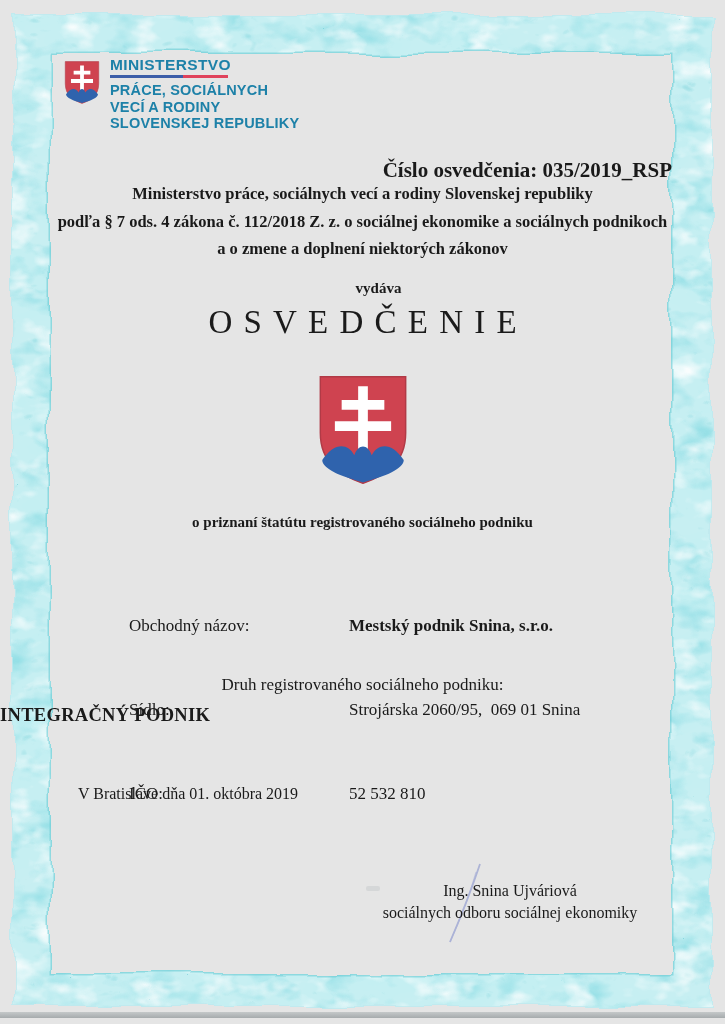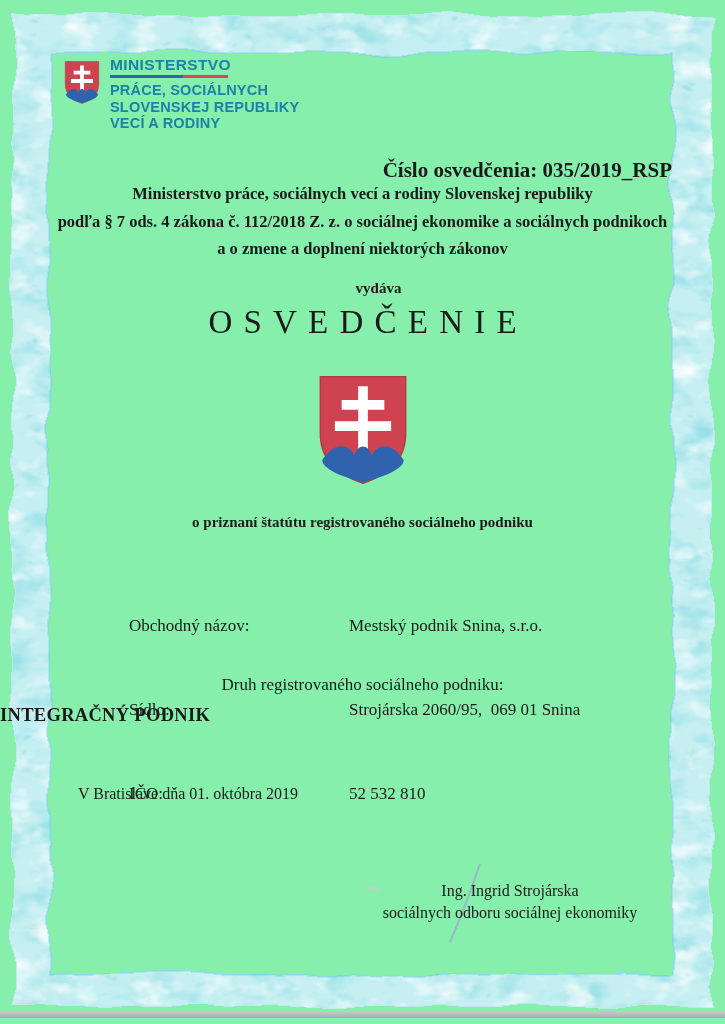--- a/index.html
+++ b/index.html
@@ -1,17 +1,17 @@
 <!DOCTYPE html>
 <html lang="sk"><head>
 <meta charset="utf-8">
 <style>
   html,body{margin:0;padding:0;background:#ffffff;}
   .page{
-    position:relative;width:725px;height:1024px;overflow:hidden;background:#86efac;
+    position:relative;width:725px;height:1024px;overflow:hidden;background:#e5e5e5;
     font-family:"Liberation Serif","DejaVu Serif",serif;color:#1a1a1a;
   }
   .border-art{position:absolute;left:0;top:0;z-index:0;}
   .content{position:absolute;inset:0;z-index:1;}
 
   
   .logo{position:absolute;left:63px;top:56px;display:flex;align-items:flex-start;gap:9px;}
   .logo-shield{width:38px;height:53px;flex:0 0 auto;}
   .logo-text{font-family:"Liberation Sans","DejaVu Sans",sans-serif;color:#1d81a8;font-weight:bold;}
   .logo-line1{font-size:15.5px;letter-spacing:.4px;line-height:17px;}
@@ -29,21 +29,21 @@
   .title span{letter-spacing:.34em;margin-right:-.34em;}
 
   .arms-large{position:absolute;top:371px;left:50%;transform:translateX(-50%);width:97px;height:118px;}
 
   .subtitle{position:absolute;top:514px;left:0;width:100%;text-align:center;font-weight:bold;font-size:15px;}
 
   .details{position:absolute;left:95px;top:584px;font-size:17px;line-height:28px;}
   .detail-row{white-space:pre-wrap;}
   .detail-label{display:inline-block;width:220px;vertical-align:top;}
   .detail-value{white-space:pre-wrap;}
-  .detail-value.bold{font-weight:normal;margin-top:40px;}
+  .detail-value.bold{font-weight:bold;margin-top:40px;}
 
   .type-label{position:absolute;top:675px;left:0;width:100%;text-align:center;font-size:17px;}
   .type-value{position:absolute;top:705px;left:0;width:100%;font-weight:bold;font-size:18.5px;letter-spacing:.3px;}
 
   .date-line{position:absolute;left:78px;top:785px;font-size:16px;}
 
   .signature{position:absolute;left:380px;top:880px;width:260px;text-align:center;font-size:16px;line-height:22px;}
   .pen-stroke{position:absolute;left:438px;top:858px;width:52px;height:92px;pointer-events:none;}
   .scan-smudge{position:absolute;left:366px;top:886px;width:14px;height:5px;background:#c9cccd;opacity:.55;border-radius:2px;}
 
@@ -111,22 +111,22 @@
   <div class="content">
 
     <div class="logo">
       <svg class="logo-shield" viewBox="0 0 100 118">
         <use href="#arms"></use>
       </svg>
       <div class="logo-text">
         <div class="logo-line1">MINISTERSTVO</div>
         <div class="logo-rule"></div>
         <div class="logo-line">PRÁCE, SOCIÁLNYCH</div>
+        <div class="logo-line">VECÍ A RODINY</div>
         <div class="logo-line">SLOVENSKEJ REPUBLIKY</div>
-        <div class="logo-line">VECÍ A RODINY</div>
       </div>
     </div>
 
     <div class="cert-number">Číslo osvedčenia: 035/2019_RSP</div>
 
     <div class="issuer">
       <div>Ministerstvo práce, sociálnych vecí a rodiny Slovenskej republiky</div>
       <div>podľa § 7 ods. 4 zákona č. 112/2018 Z. z. o sociálnej ekonomike a sociálnych podnikoch</div>
       <div>a o zmene a doplnení niektorých zákonov</div>
     </div>
@@ -159,19 +159,19 @@
     <div class="type-value">INTEGRAČNÝ PODNIK</div>
 
     <div class="date-line">V Bratislave dňa 01. októbra 2019</div>
 
     <div class="scan-smudge"></div>
     <svg class="pen-stroke" viewBox="0 0 52 92">
       <path d="M42,6 C34,30 24,56 12,84" stroke="#9aa3d0" stroke-width="1.8" fill="none" opacity="0.75"></path>
       <path d="M12,84 C22,62 32,36 38,14" stroke="#aab1d8" stroke-width="1.1" fill="none" opacity="0.55"></path>
     </svg>
     <div class="signature">
-      <div>Ing. Ingrid Strojárska</div>
+      <div>Ing. Snina Ujváriová</div>
       <div>sociálnych odboru sociálnej ekonomiky</div>
     </div>
 
     <div class="bottom-edge"></div>
   </div>
 </div>
 
 </body></html>

